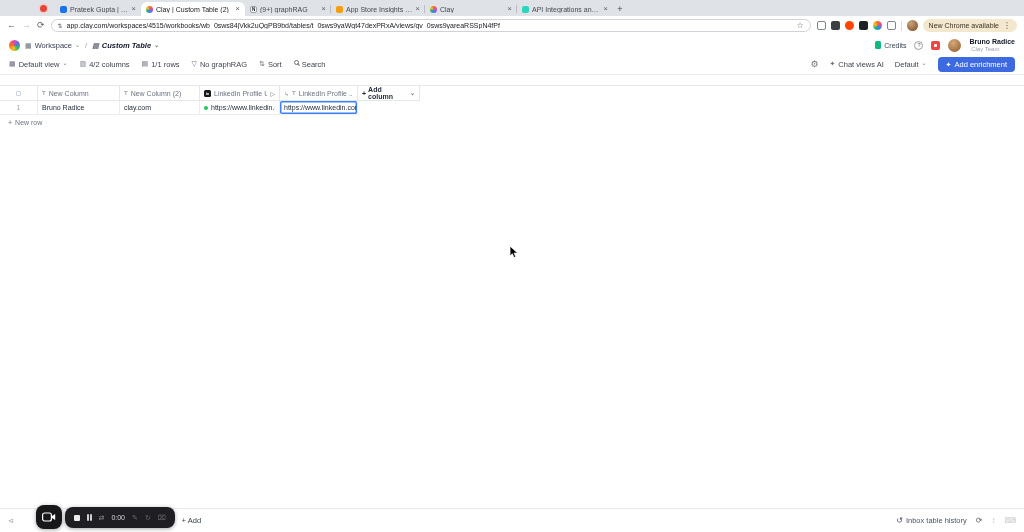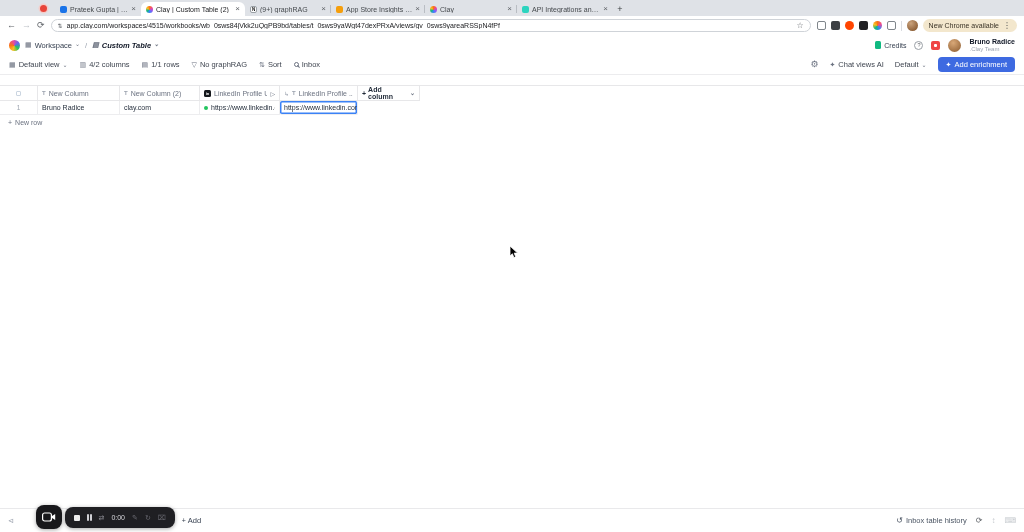--- a/index.html
+++ b/index.html
@@ -49,21 +49,21 @@
   .avatar-sm { width:11px; height:11px; border-radius:50%;
                background:radial-gradient(circle at 35% 30%, #caa27b, #7a4a21); flex:none; }
   .update-pill { height:13px; background:#f3e7cd; border-radius:7px; display:flex; align-items:center;
                  gap:4px; padding:0 6px; font-size:7px; color:#3a3326; white-space:nowrap; }
   .kebab { font-size:8px; color:#3c4043; }
 
   
   .appbar { height:20px; background:#fff; display:flex; align-items:center; gap:5px; padding:0 9px; }
   .clay-logo { width:11px; height:11px; border-radius:50%; flex:none;
                background:conic-gradient(from 200deg,#fbbf24,#f97316,#ec4899,#6366f1,#22c55e,#fbbf24); }
-  .crumb { display:flex; gap:3px; font-size:7.5px; color:#374151; }
+  .crumb { display:flex; align-items:center; gap:3px; font-size:7.5px; color:#374151; }
   .crumb.strong { color:#111827; font-weight:600;font-style:italic; }
   .mini-ic { font-size:7px; color:#6b7280; line-height:1; }
   .chev { font-size:6px; color:#6b7280; line-height:1; }
   .crumb-slash { color:#9ca3af; font-size:7.5px; }
   .appbar-right { margin-left:auto; display:flex; align-items:center; gap:8px; }
   .credits { display:flex; align-items:center; gap:3px; font-size:7px; color:#374151; }
   .credits-ic { width:6px; height:8px; background:#10b981; border-radius:1.5px; }
   .help { width:9px; height:9px; border:1px solid #9aa0a6; border-radius:50%; display:flex;
           align-items:center; justify-content:center; font-size:5.5px; color:#5f6368; }
   .red-badge { width:9px; height:9px; background:#ef4444; border-radius:2px; display:flex;
@@ -71,21 +71,21 @@
   .red-badge i { width:3px; height:3px; background:#fff; border-radius:1px; display:block; }
   .avatar { width:13px; height:13px; border-radius:50%;
             background:radial-gradient(circle at 40% 30%, #d9a878, #8a5a2e); flex:none; }
   .user-meta { display:flex; flex-direction:column; line-height:1.15; }
   .user-name { font-size:7px; font-weight:700; color:#111827; }
   .user-team { font-size:6px; color:#9ca3af; }
 
   
   .viewbar { height:20px; background:#fff; display:flex; align-items:center; gap:12px;
              padding:0 9px; border-bottom:1px solid #ececee; }
-  .titem { display:flex; align-items:center; gap:3px; font-size:7.5px; color:#3f4550; }
+  .titem { display:flex; gap:3px; font-size:7.5px; color:#3f4550; }
   .ticon { font-size:7px; color:#6b7280; line-height:1; }
   .search-ic { width:5px; height:5px; border:1px solid #6b7280; border-radius:50%; position:relative; }
   .search-ic::after { content:""; position:absolute; width:3px; height:1px; background:#6b7280;
                       transform:rotate(45deg); right:-2.5px; bottom:-1px; }
   .viewbar-right { margin-left:auto; display:flex; align-items:center; gap:11px; }
   .gear { font-size:9px; color:#6b7280; line-height:1; }
   .btn-enrich { display:flex; align-items:center; gap:3px; background:#3e6ae1; color:#fff;
                 font-size:7.5px; padding:3px 8px; border-radius:4px; border:none; }
   .btn-enrich .spark { font-size:7px; }
 
@@ -258,21 +258,21 @@
     <div class="titem">
       <span class="ticon">▽</span>
       <span>No graphRAG</span>
     </div>
     <div class="titem">
       <span class="ticon">⇅</span>
       <span>Sort</span>
     </div>
     <div class="titem">
       <span class="search-ic"></span>
-      <span>Inbox</span>
+      <span>Search</span>
     </div>
     <div class="viewbar-right">
       <span class="gear">⚙</span>
       <div class="titem">
         <span class="ticon">✦</span>
         <span>Chat views AI</span>
       </div>
       <div class="titem">
         <span>Default</span>
         <span class="chev">⌄</span>

